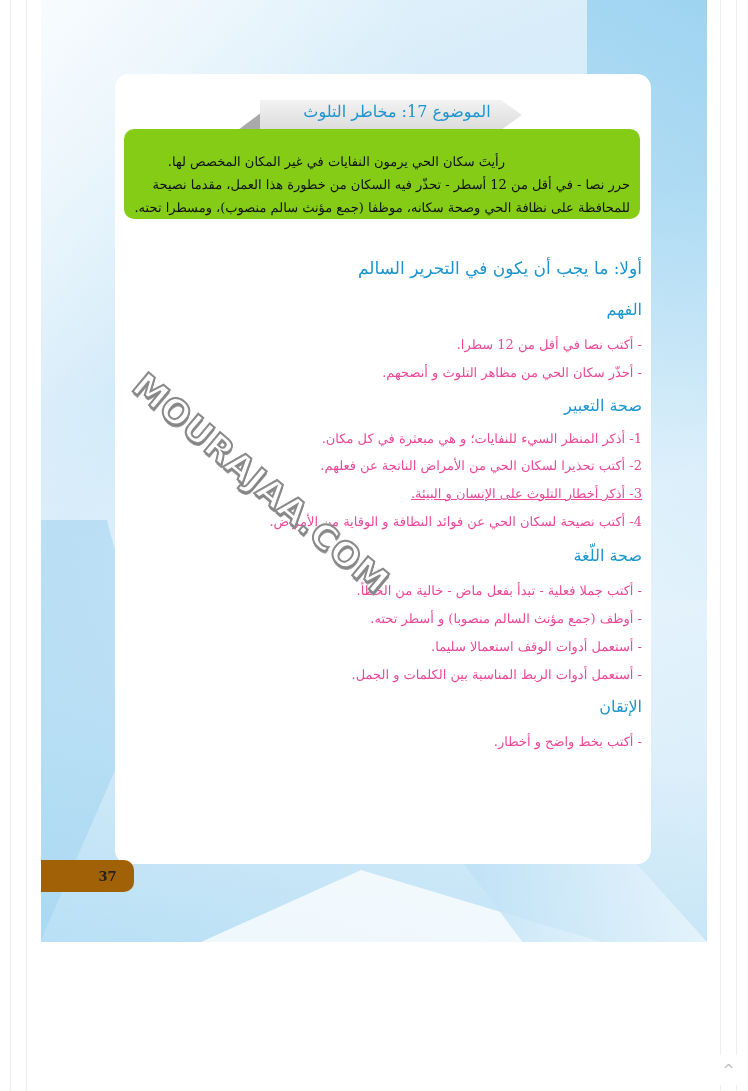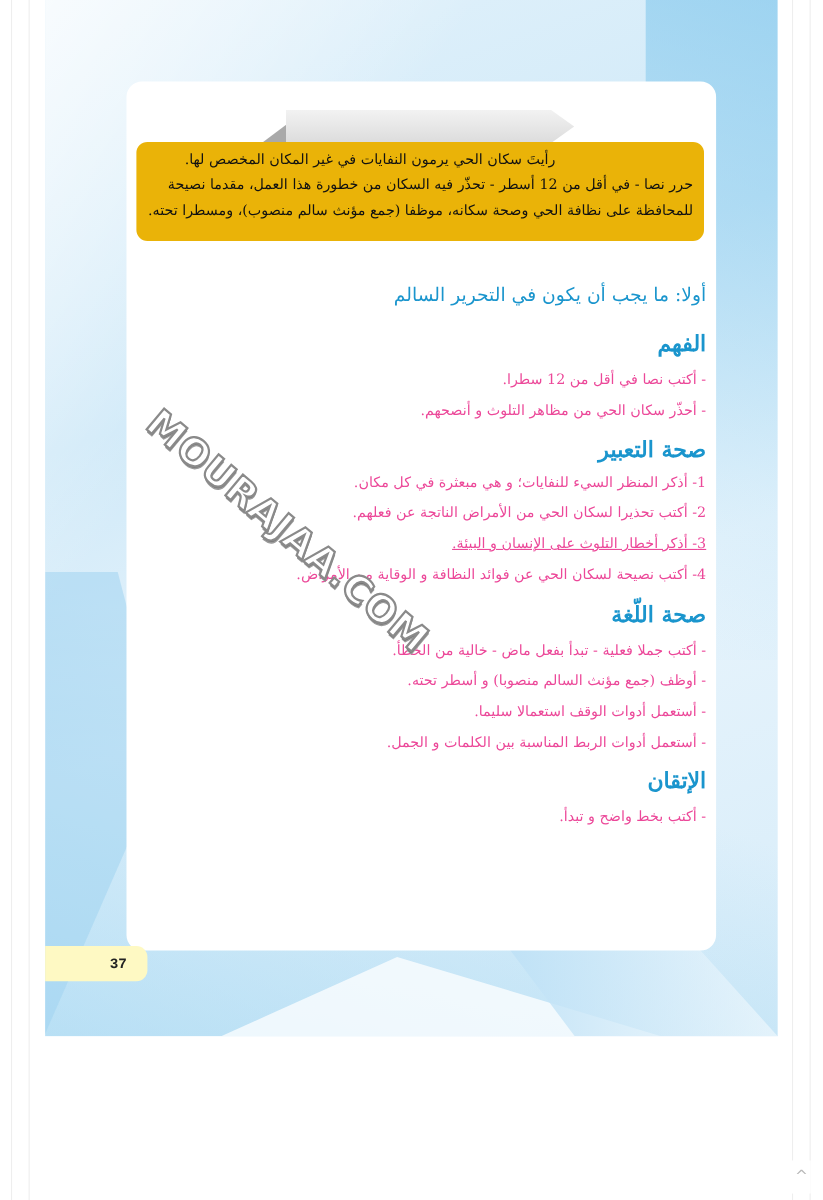--- a/index.html
+++ b/index.html
@@ -136,25 +136,25 @@
       font-size: 16px;
       font-weight: normal;
       white-space: nowrap;
     }
     .prompt-box {
       position: absolute;
       left: 124px;
       top: 129px;
       width: 516px;
       height: 90px;
-      background: #eab308;
+      background: #84cc16;
       border-radius: 10px;
       direction: rtl;
       box-sizing: border-box;
-      padding: 5px 10px 0 10px;
+      padding: 21px 10px 0 10px;
       color: #111;
       font-size: 13px;
       line-height: 23px;
     }
     .prompt-box p {
       margin: 0;
       text-align: justify;
       text-align-last: right;
     }
     .prompt-box .l1 { padding-right: 125px; }
@@ -164,23 +164,22 @@
       direction: rtl;
       text-align: right;
     }
     .h-main {
       color: #1a95cd;
       font-size: 17px;
       white-space: nowrap;
     }
     .h-sub {
       color: #1a95cd;
-      font-size: 20px;
-      white-space: nowrap;
-      font-weight: bold;
+      font-size: 16px;
+      white-space: nowrap;
     }
     .item {
       color: #ec4899;
       font-size: 13px;
       white-space: nowrap;
     }
     .watermark {
       position: absolute;
       left: 138px;
       top: 360px;
@@ -195,26 +194,25 @@
       text-shadow: 1px 1px 0 #6f6f6f, 2px 2px 0 #9a9a9a;
       white-space: nowrap;
       pointer-events: none;
     }
     .page-number-tab {
       position: absolute;
       left: 41px;
       top: 860px;
       width: 93px;
       height: 32px;
-      background: #fef9c3;
+      background: #a16207;
       border-radius: 0 10px 10px 0;
       display: flex;
       align-items: center;
       justify-content: center;
-      font-family: Liberation Mono, monospace;
     }
     .page-number-tab span {
       font-size: 13px;
       font-weight: bold;
       color: #222;
       margin-left: 40px;
     }
   </style>
 </head>
 <body>
@@ -229,20 +227,21 @@
     <div class="bg-shape bg3"></div>
     <div class="bg-shape bg4"></div>
     <div class="bg-shape bg5"></div>
     <div class="bg-shape bg6"></div>
     <div class="content-card"></div>
   </div>
 
   <div class="topic-banner">
     <div class="fold"></div>
     <div class="ribbon"></div>
+    <div class="topic-title">الموضوع 17: مخاطر التلوث</div>
   </div>
 
   <div class="prompt-box">
     <p class="l1">رأيتَ سكان الحي يرمون النفايات في غير المكان المخصص لها.</p>
     <p>حرر نصا - في أقل من 12 أسطر - تحذّر فيه السكان من خطورة هذا العمل، مقدما نصيحة</p>
     <p>للمحافظة على نظافة الحي وصحة سكانه، موظفا (جمع مؤنث سالم منصوب)، ومسطرا تحته.</p>
   </div>
 
   <div class="section h-main" style="top:258px;">أولا: ما يجب أن يكون في التحرير السالم</div>
 
@@ -256,21 +255,21 @@
   <div class="section item" style="top:486px;text-decoration:underline;">3- أذكر أخطار التلوث على الإنسان و البيئة.</div>
   <div class="section item" style="top:514px;">4- أكتب نصيحة لسكان الحي عن فوائد النظافة و الوقاية من الأمراض.</div>
 
   <div class="section h-sub" style="top:546px;">صحة اللّغة</div>
   <div class="section item" style="top:611px;">- أوظف (جمع مؤنث السالم منصوبا) و أسطر تحته.</div>
   <div class="section item" style="top:583px;">- أكتب جملا فعلية - تبدأ بفعل ماض - خالية من الخطأ.</div>
   <div class="section item" style="top:639px;">- أستعمل أدوات الوقف استعمالا سليما.</div>
   <div class="section item" style="top:667px;">- أستعمل أدوات الربط المناسبة بين الكلمات و الجمل.</div>
 
   <div class="section h-sub" style="top:697px;">الإتقان</div>
-  <div class="section item" style="top:734px;">- أكتب بخط  واضح و تبدأ.</div>
+  <div class="section item" style="top:734px;">- أكتب بخط  واضح و أخطار.</div>
 
   <div class="watermark">MOURAJAA.COM</div>
 
   <div class="page-number-tab">
     <span>37</span>
   </div>
 
   <div class="scroll-top-btn">
     <span>^</span>
   </div>

